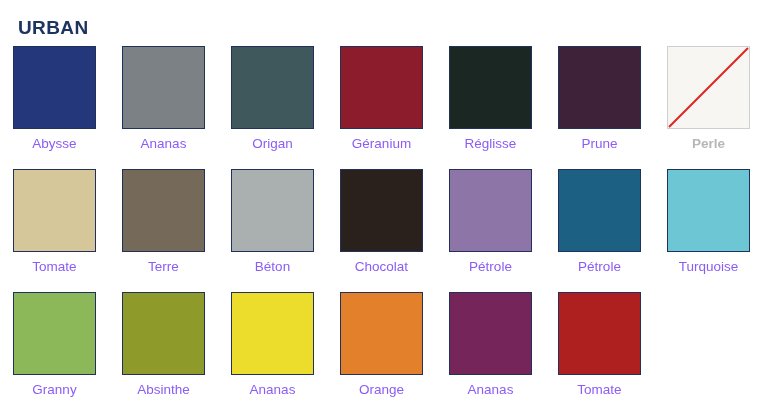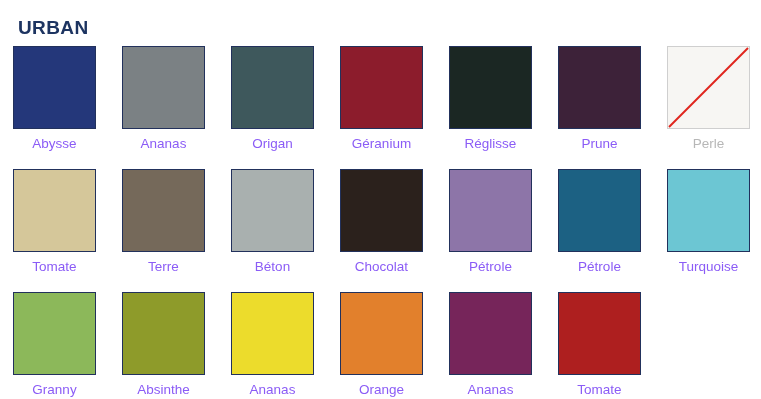--- a/index.html
+++ b/index.html
@@ -68,20 +68,21 @@
   .swatch-label {
     margin-top: 6px;
     text-align: center;
     font-size: 13.5px;
     color: #8b5cf6;
     line-height: 18px;
     white-space: nowrap;
   }
   .swatch-label.muted {
     color: #b7b7b7;
+    font-weight: bold;
   }
 </style>
 </head>
 <body>
 
 <div id="palette-page">
 
   <div id="palette-title">URBAN</div>
 
   <div id="swatch-grid">

